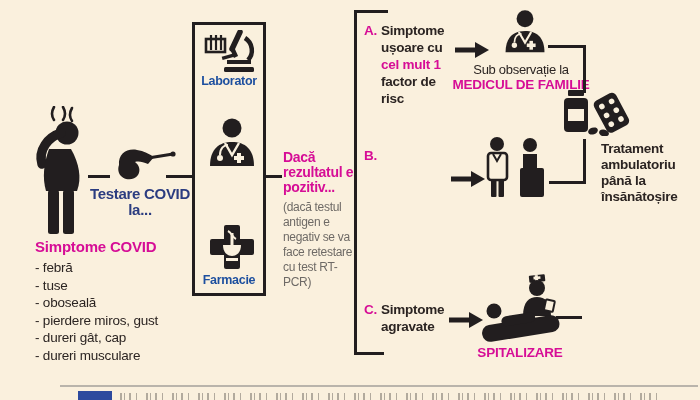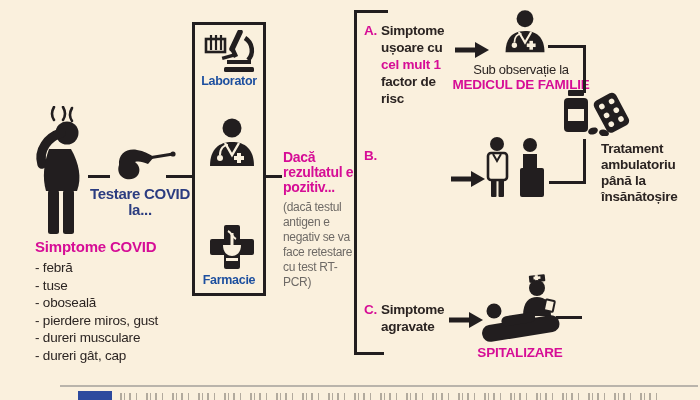--- a/index.html
+++ b/index.html
@@ -82,22 +82,22 @@
 
   <div class="abs test-label b navy ctr">Testare COVID la...</div>
 
   <div class="abs symptoms">
     <div class="title b accent">Simptome COVID</div>
     <ul>
       <li>- febră</li>
       <li>- tuse</li>
       <li>- oboseală</li>
       <li>- pierdere miros, gust</li>
+      <li>- dureri gât, cap</li>
       <li>- dureri musculare</li>
-      <li>- dureri gât, cap</li>
     </ul>
   </div>
 
   <div class="abs fbox">
     <div class="abs" style="left:9px;top:5px">
       <svg width="52" height="44" viewBox="0 0 52 44">
         <rect x="2" y="9" width="19" height="13" fill="none" stroke="#221e1f" stroke-width="2.6"></rect>
         <line x1="7" y1="5" x2="7" y2="20" stroke="#221e1f" stroke-width="2.2"></line>
         <line x1="12" y1="5" x2="12" y2="20" stroke="#221e1f" stroke-width="2.2"></line>
         <line x1="17" y1="5" x2="17" y2="20" stroke="#221e1f" stroke-width="2.2"></line>

